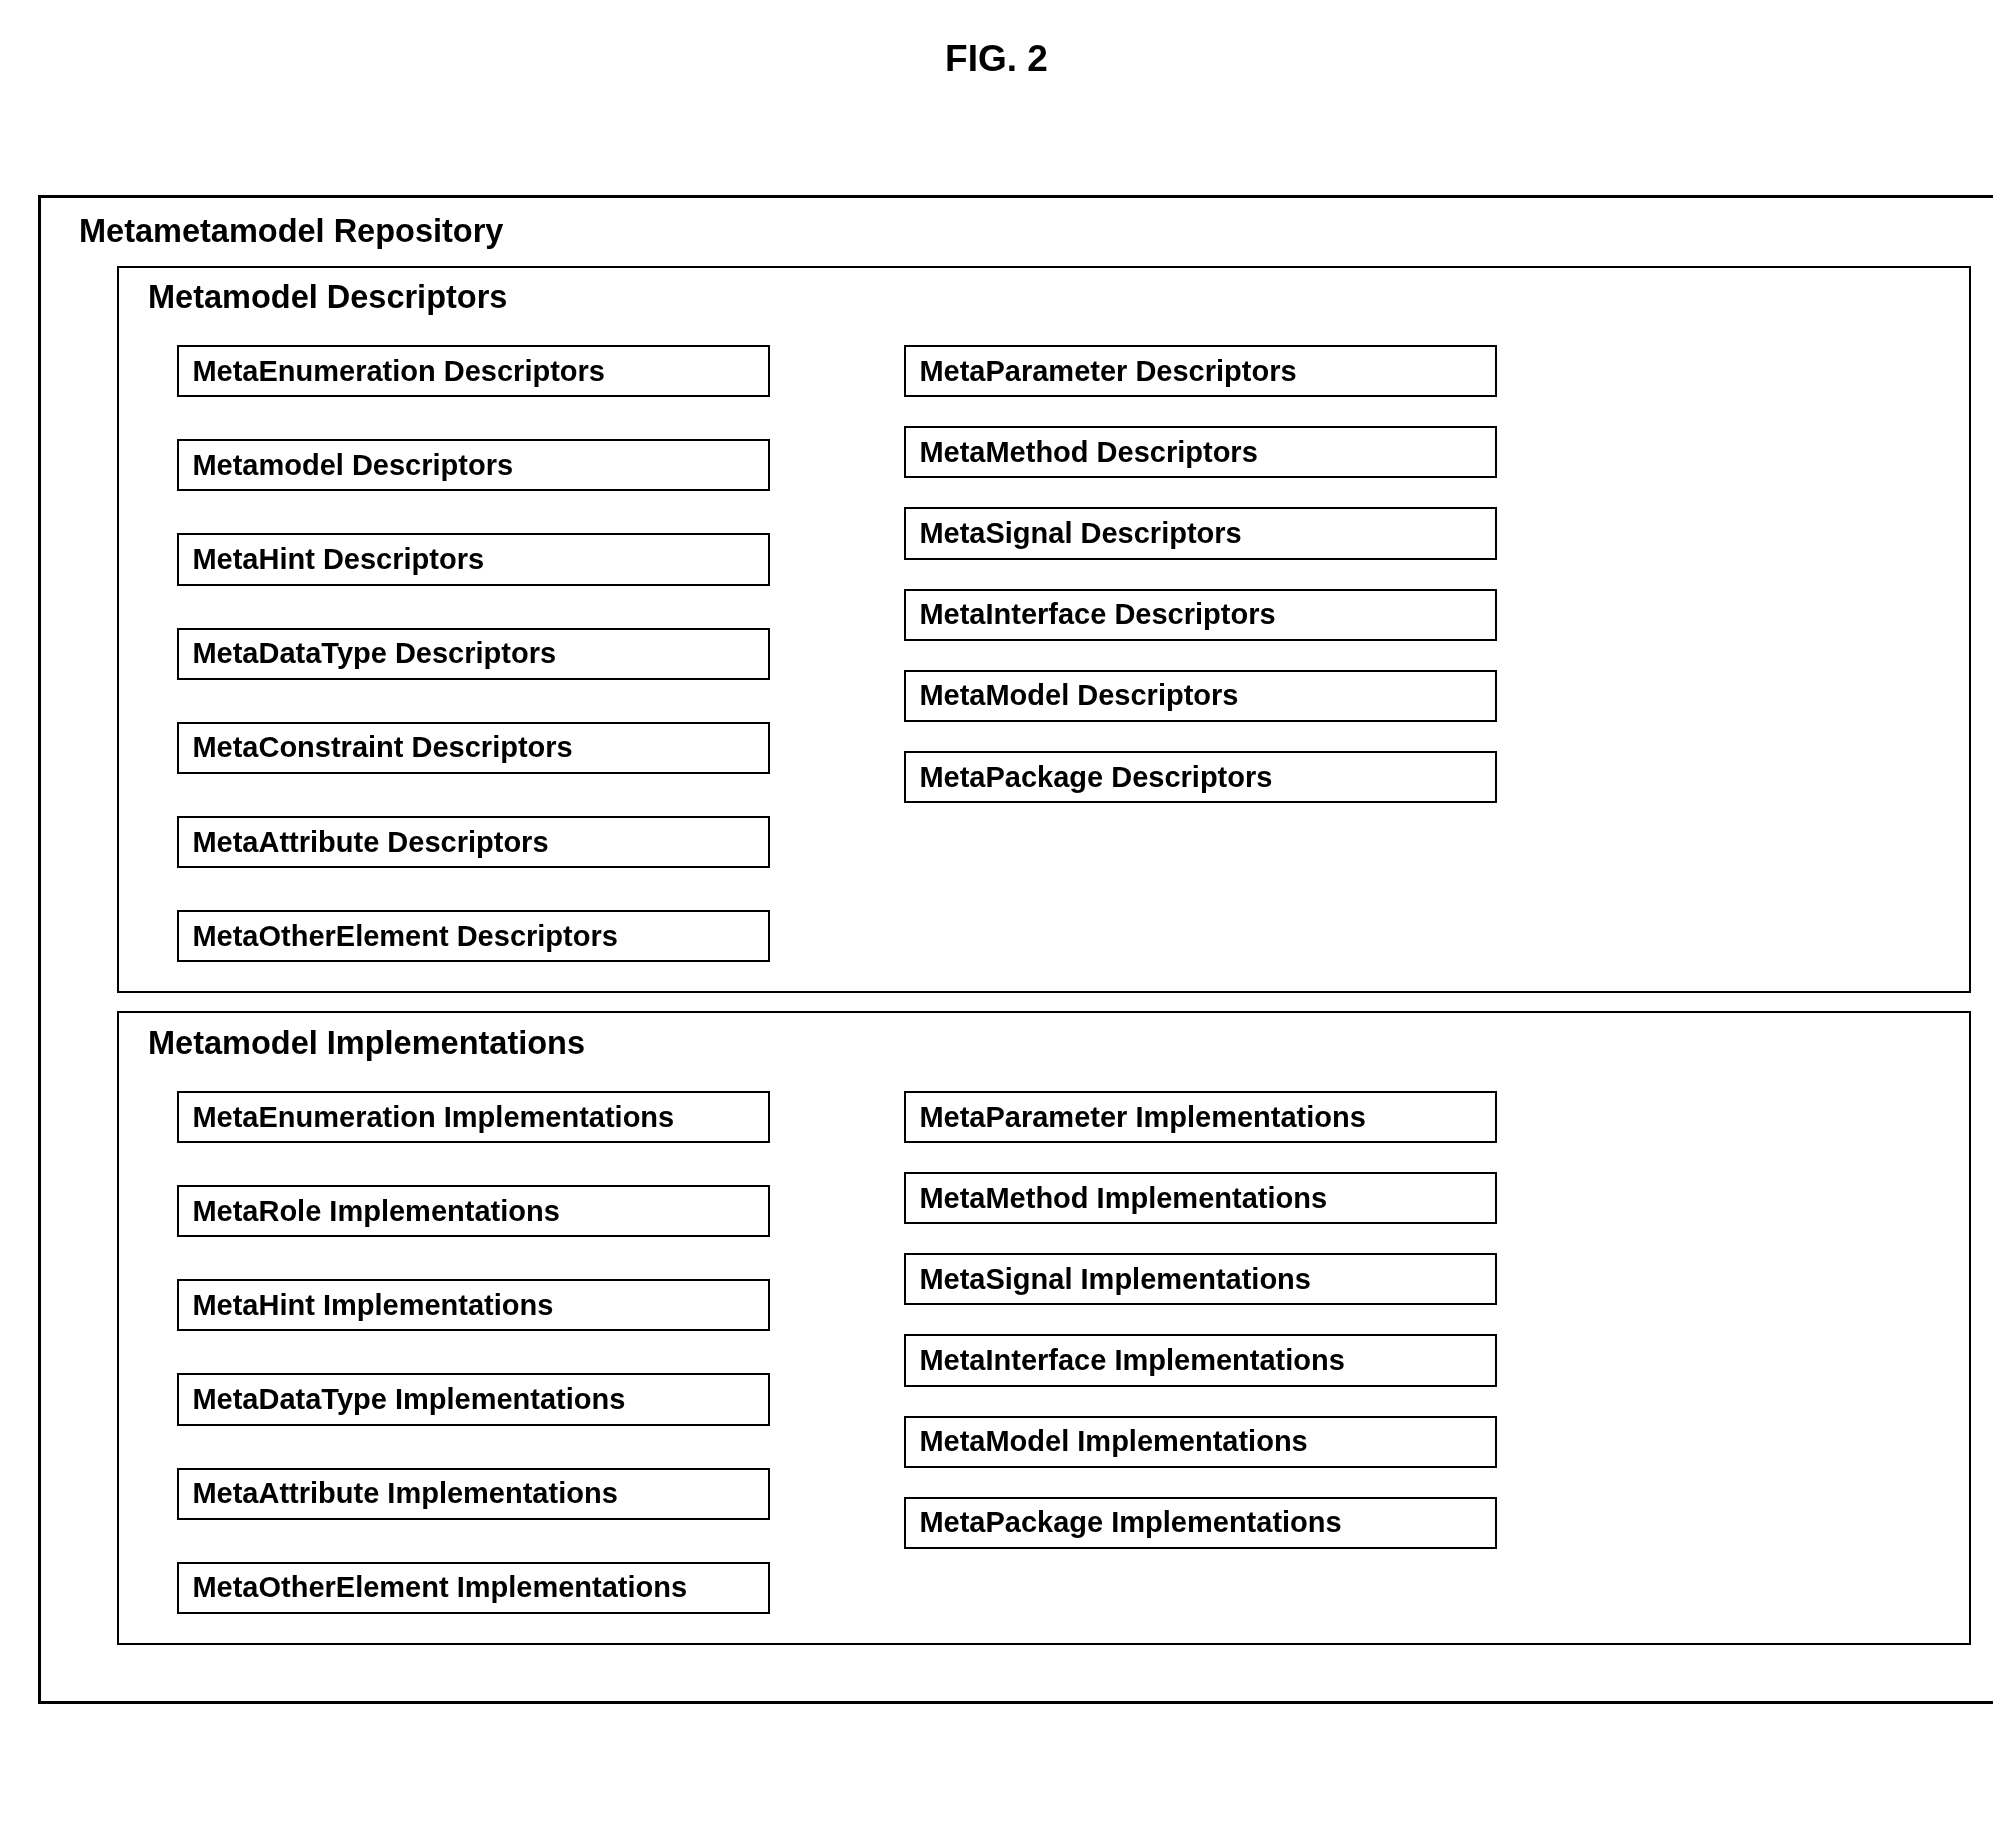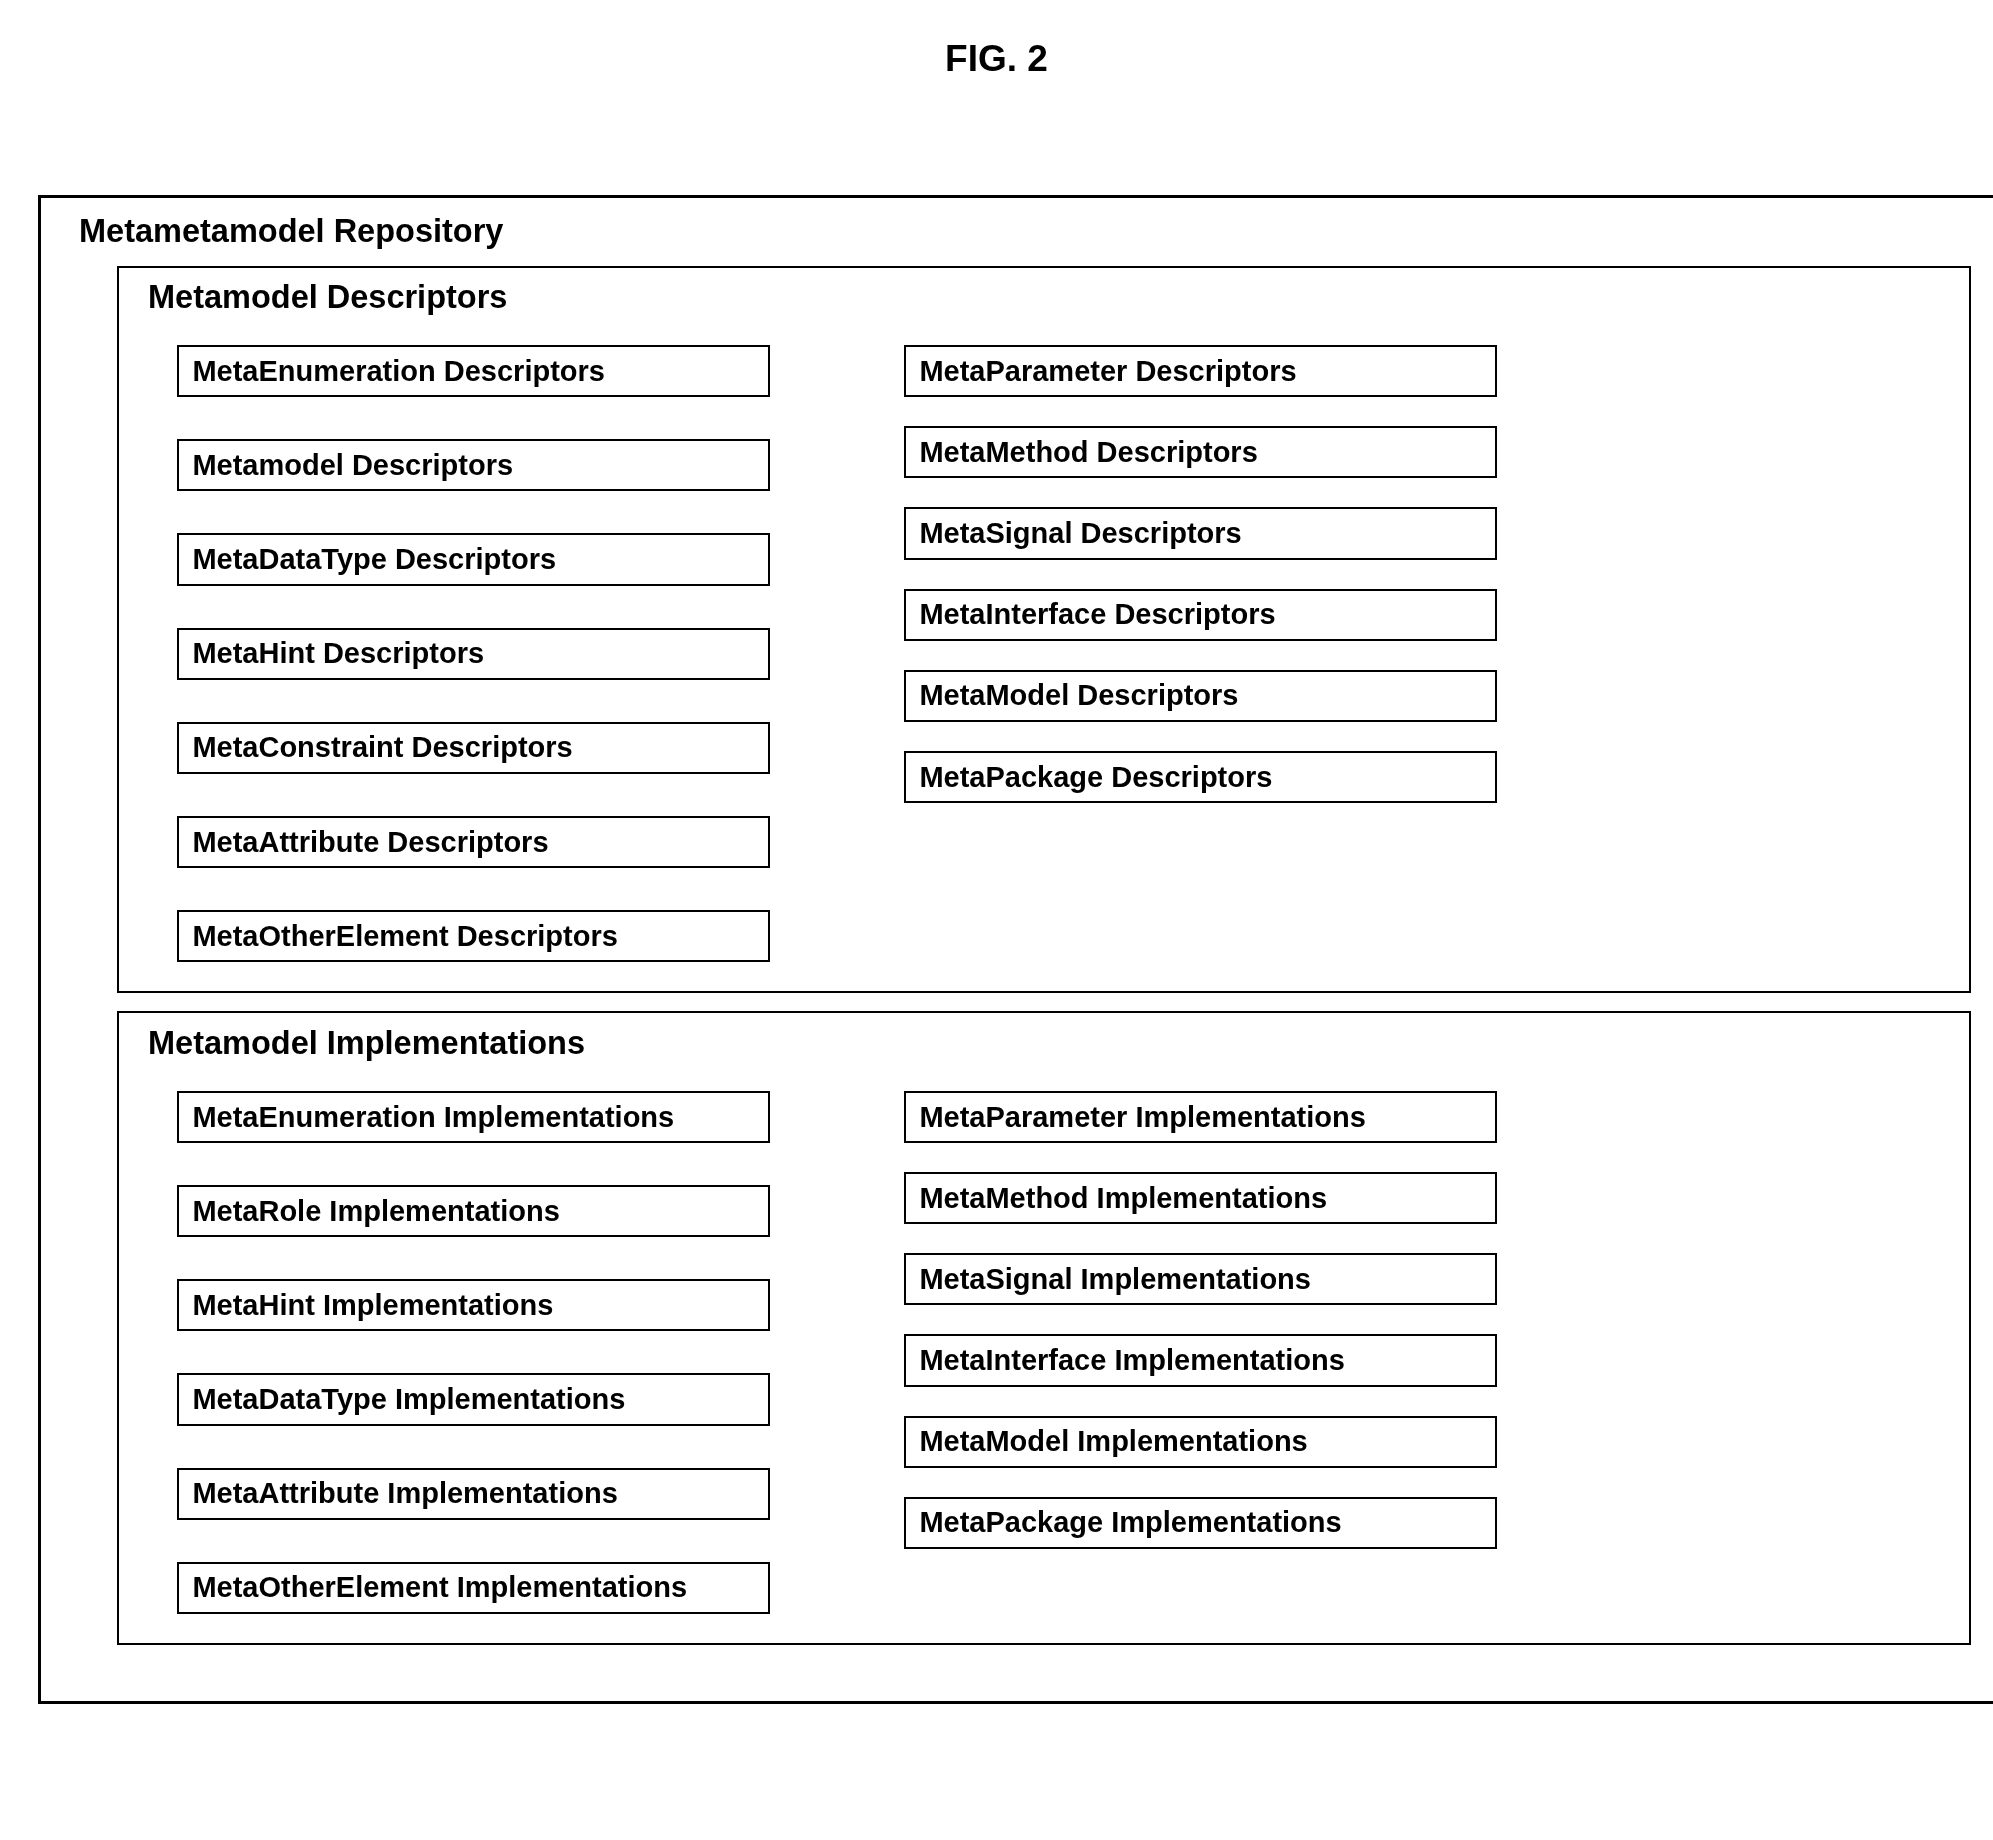--- a/index.html
+++ b/index.html
@@ -72,22 +72,22 @@
 
 <div class="outer-box">
   <div class="outer-title">Metametamodel Repository</div>
 
   <div class="section-box">
     <div class="section-title">Metamodel Descriptors</div>
     <div class="columns">
       <div class="col col-left">
         <div class="item-box">MetaEnumeration Descriptors</div>
         <div class="item-box">Metamodel Descriptors</div>
+        <div class="item-box">MetaHint Descriptors</div>
         <div class="item-box">MetaDataType Descriptors</div>
-        <div class="item-box">MetaHint Descriptors</div>
         <div class="item-box">MetaConstraint Descriptors</div>
         <div class="item-box">MetaAttribute Descriptors</div>
         <div class="item-box">MetaOtherElement Descriptors</div>
       </div>
       <div class="col">
         <div class="item-box">MetaParameter Descriptors</div>
         <div class="item-box">MetaMethod Descriptors</div>
         <div class="item-box">MetaSignal Descriptors</div>
         <div class="item-box">MetaInterface Descriptors</div>
         <div class="item-box">MetaModel Descriptors</div>

